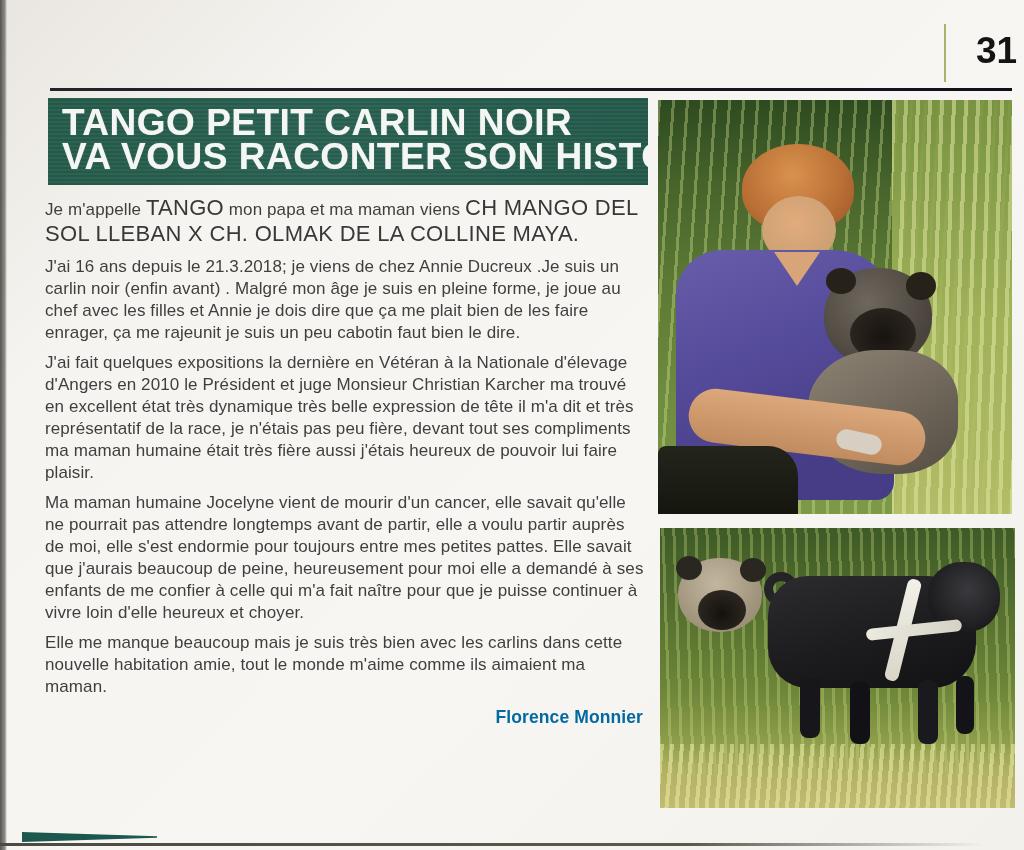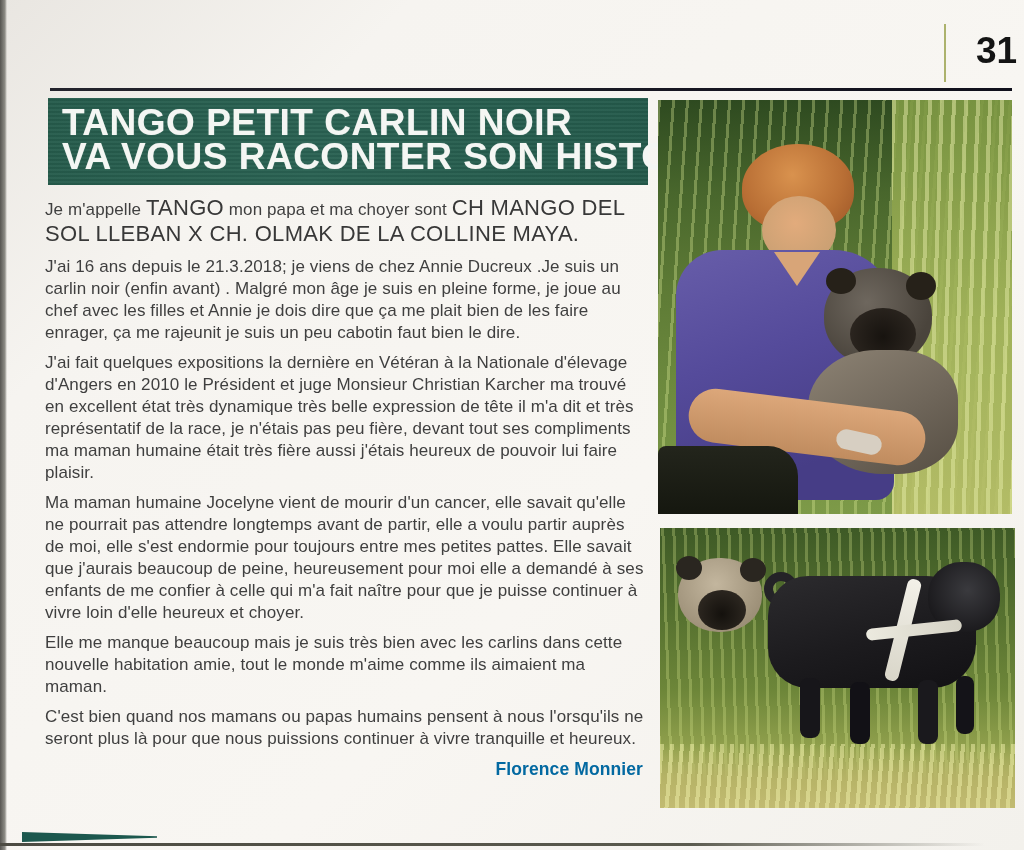--- a/index.html
+++ b/index.html
@@ -175,26 +175,25 @@
   <div class="page-number-tick"></div>
   <div class="page-number">31</div>
   <div class="header-rule"></div>
 
   <div class="title-banner">
     <div class="t-line">TANGO PETIT CARLIN NOIR</div>
     <div class="t-line">VA VOUS RACONTER SON HISTOIRE.</div>
   </div>
 
   <div class="article-body">
-    <p class="p-intro"><span>Je m'appelle </span><span class="big-caps">TANGO</span><span> mon papa et ma choyer sont </span><span class="big-caps">CH MANGO DEL SOL LLEBAN X CH. OLMAK DE LA COLLINE MAYA.</span></p>
+    <p class="p-intro"><span>Je m'appelle </span><span class="big-caps">TANGO</span><span> mon papa et ma maman viens </span><span class="big-caps">CH MANGO DEL SOL LLEBAN X CH. OLMAK DE LA COLLINE MAYA.</span></p>
     <p>J'ai 16 ans depuis le 21.3.2018; je viens de chez Annie Ducreux .Je suis un carlin noir (enfin avant) . Malgré mon âge je suis en pleine forme, je joue au chef avec les filles et Annie je dois dire que ça me plait bien de les faire enrager, ça me rajeunit je suis un peu cabotin faut bien le dire.</p>
     <p>J'ai fait quelques expositions la dernière en Vétéran à la Nationale d'élevage d'Angers en 2010 le Président et juge Monsieur Christian Karcher ma trouvé en excellent état très dynamique très belle expression de tête il m'a dit et très représentatif de la race, je n'étais pas peu fière, devant tout ses compliments ma maman humaine était très fière aussi j'étais heureux de pouvoir lui faire plaisir.</p>
     <p>Ma maman humaine Jocelyne vient de mourir d'un cancer, elle savait qu'elle ne pourrait pas attendre longtemps avant de partir, elle a voulu partir auprès de moi, elle s'est endormie pour toujours entre mes petites pattes. Elle savait que j'aurais beaucoup de peine, heureusement pour moi elle a demandé à ses enfants de me confier à celle qui m'a fait naître pour que je puisse continuer à vivre loin d'elle heureux et choyer.</p>
     <p>Elle me manque beaucoup mais je suis très bien avec les carlins dans cette nouvelle habitation amie, tout le monde m'aime comme ils aimaient ma maman.</p>
-    <p>C'est bien quand nos mamans ou papas humains pensent à nous l'orsqu'ils ne seront plus là pour que nous puissions continuer à vivre tranquille et heureux.</p>
     <p class="signature">Florence Monnier</p>
   </div>
 
   <div class="photo photo-top" role="img" aria-label="Femme aux cheveux roux tenant un carlin gris, herbes hautes">
     <div class="grass-bright"></div>
     <div class="woman-hair"></div>
     <div class="woman-face"></div>
     <div class="woman-shirt"></div>
     <div class="woman-neck-v"></div>
     <div class="pug-head"></div>

